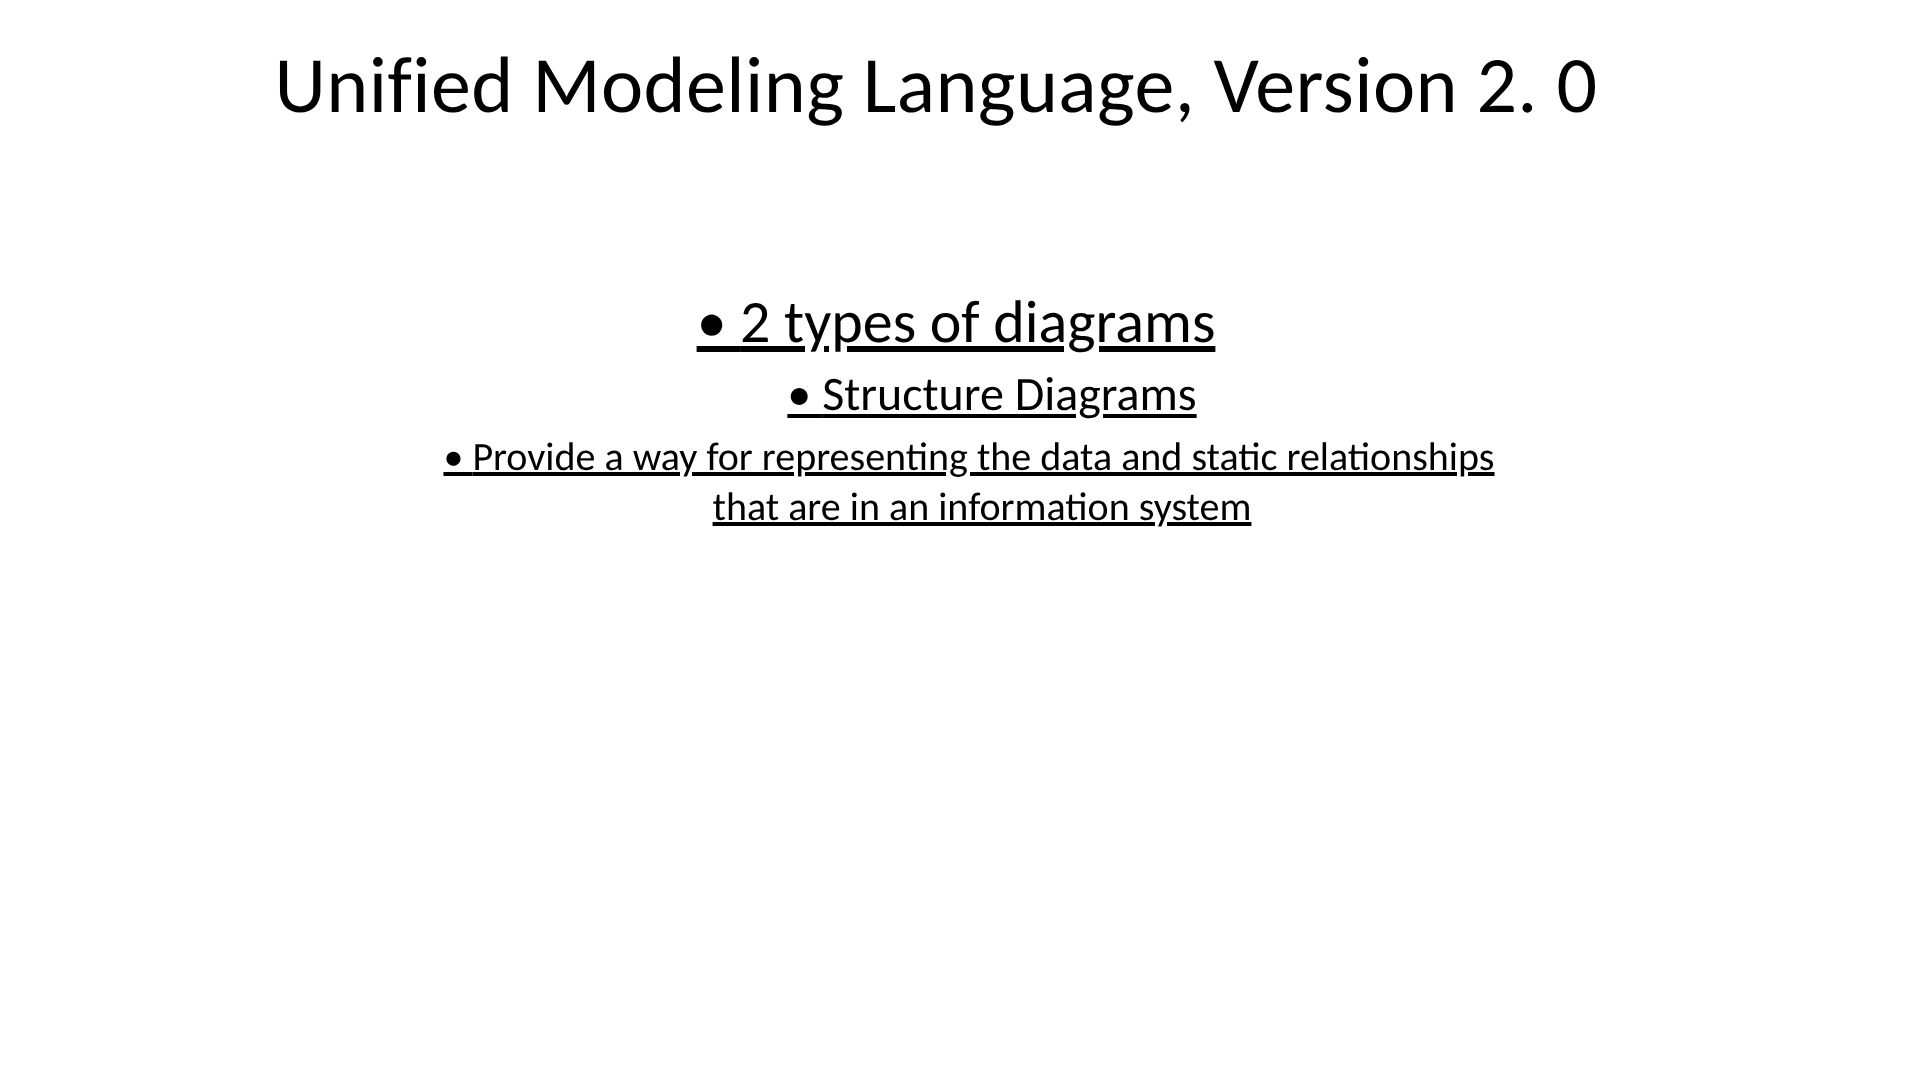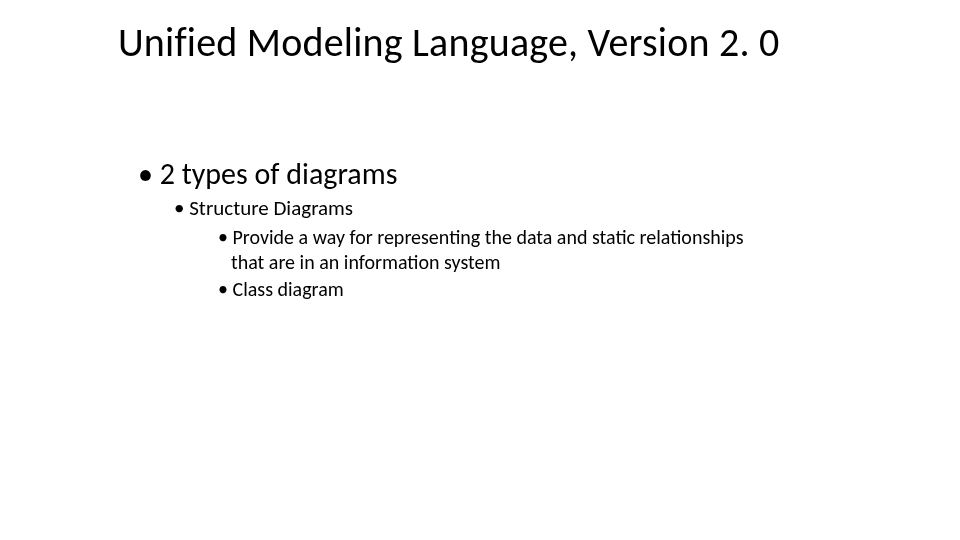--- a/index.html
+++ b/index.html
@@ -10,47 +10,49 @@
     background: #ffffff;
     font-family: Calibri, "Segoe UI", Arial, sans-serif;
     color: #000;
     overflow: hidden;
   }
   .slide {
     position: relative;
     width: 960px;
     height: 540px;
     box-sizing: border-box;
+    text-align: center;
   }
   .title {
     position: absolute;
     left: 118px;
     top: 20px;
     width: 700px;
     font-size: 40px;
     line-height: 1.15;
     font-weight: 400;
     letter-spacing: 0.2px;
   }
   .body {
     position: absolute;
     left: 118px;
-    top: 156px;
+    top: 144px;
     width: 700px;
+    text-decoration: underline;
   }
   .lvl1 {
     font-size: 30px;
     line-height: 1.2;
     margin-left: 20px;
     text-indent: -16px;
     padding-left: 16px;
     margin-bottom: 4px;
   }
   .lvl2 {
-    font-size: 21px;
+    font-size: 24px;
     line-height: 1.2;
     margin-left: 56px;
     text-indent: -14px;
     padding-left: 14px;
     margin-bottom: 4px;
   }
   .lvl3 {
     font-size: 20px;
     line-height: 1.25;
     margin-left: 100px;
@@ -67,16 +69,15 @@
 <body>
 
 <div class="slide">
 
   <div class="title">Unified Modeling Language, Version 2. 0</div>
 
   <div class="body">
     <div class="lvl1 bullet">2 types of diagrams</div>
     <div class="lvl2 bullet">Structure Diagrams</div>
     <div class="lvl3 bullet">Provide a way for representing the data and static relationships that are in an information system</div>
-    <div class="lvl3 bullet">Class diagram</div>
   </div>
 
 </div>
 
 </body></html>

